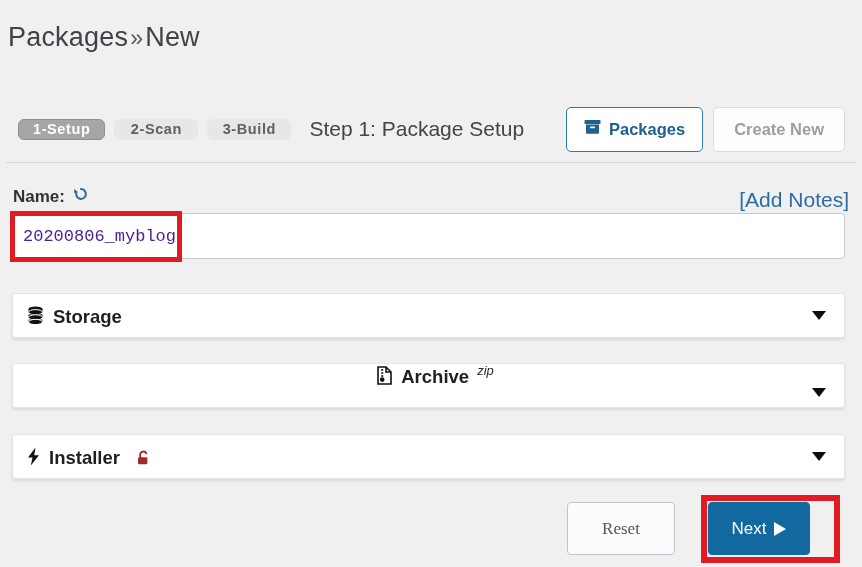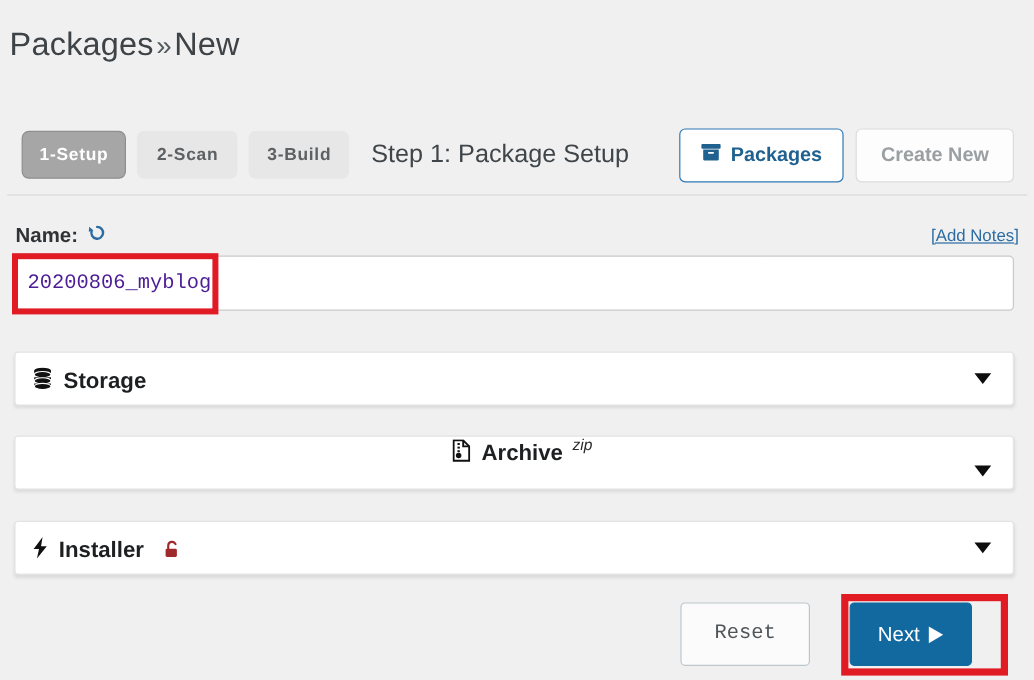--- a/index.html
+++ b/index.html
@@ -43,21 +43,21 @@
     display: flex;
     align-items: center;
   }
   .step-tabs {
     display: flex;
     align-items: center;
     margin-left: 18px;
     gap: 9px;
   }
   .step-tab {
-    height: 40px;
+    height: 21px;
     min-width: 84px;
     padding: 0 14px;
     border-radius: 6px;
     background: #e7e7e7;
     color: #5d6164;
     font-size: 14.5px;
     font-weight: 700;
     letter-spacing: 0.6px;
     display: flex;
     align-items: center;
@@ -147,23 +147,22 @@
     color: #2f3335;
     display: flex;
     align-items: center;
     gap: 8px;
     white-space: nowrap;
   }
   .add-notes {
     position: absolute;
     right: 0;
     top: 2px;
-    font-size: 14px;
+    font-size: 21px;
     color: #2c6ca3;
-    text-decoration: underline;
     cursor: pointer;
     white-space: nowrap;
   }
 
   
   .name-input {
     position: absolute;
     left: 12px;
     top: 213px;
     width: 833px;
@@ -255,21 +254,21 @@
     position: absolute;
     left: 567px;
     top: 502px;
     width: 108px;
     height: 53px;
     background: #fbfbfb;
     border: 1px solid #bcc6cc;
     border-radius: 4px;
     color: #4f5559;
     font-size: 17px;
-    font-family: Liberation Mono, monospace;
+    font-family: Liberation Serif, serif;
     display: flex;
     align-items: center;
     justify-content: center;
     box-sizing: border-box;
     cursor: pointer;
   }
   .btn-next {
     position: absolute;
     left: 708px;
     top: 502px;

